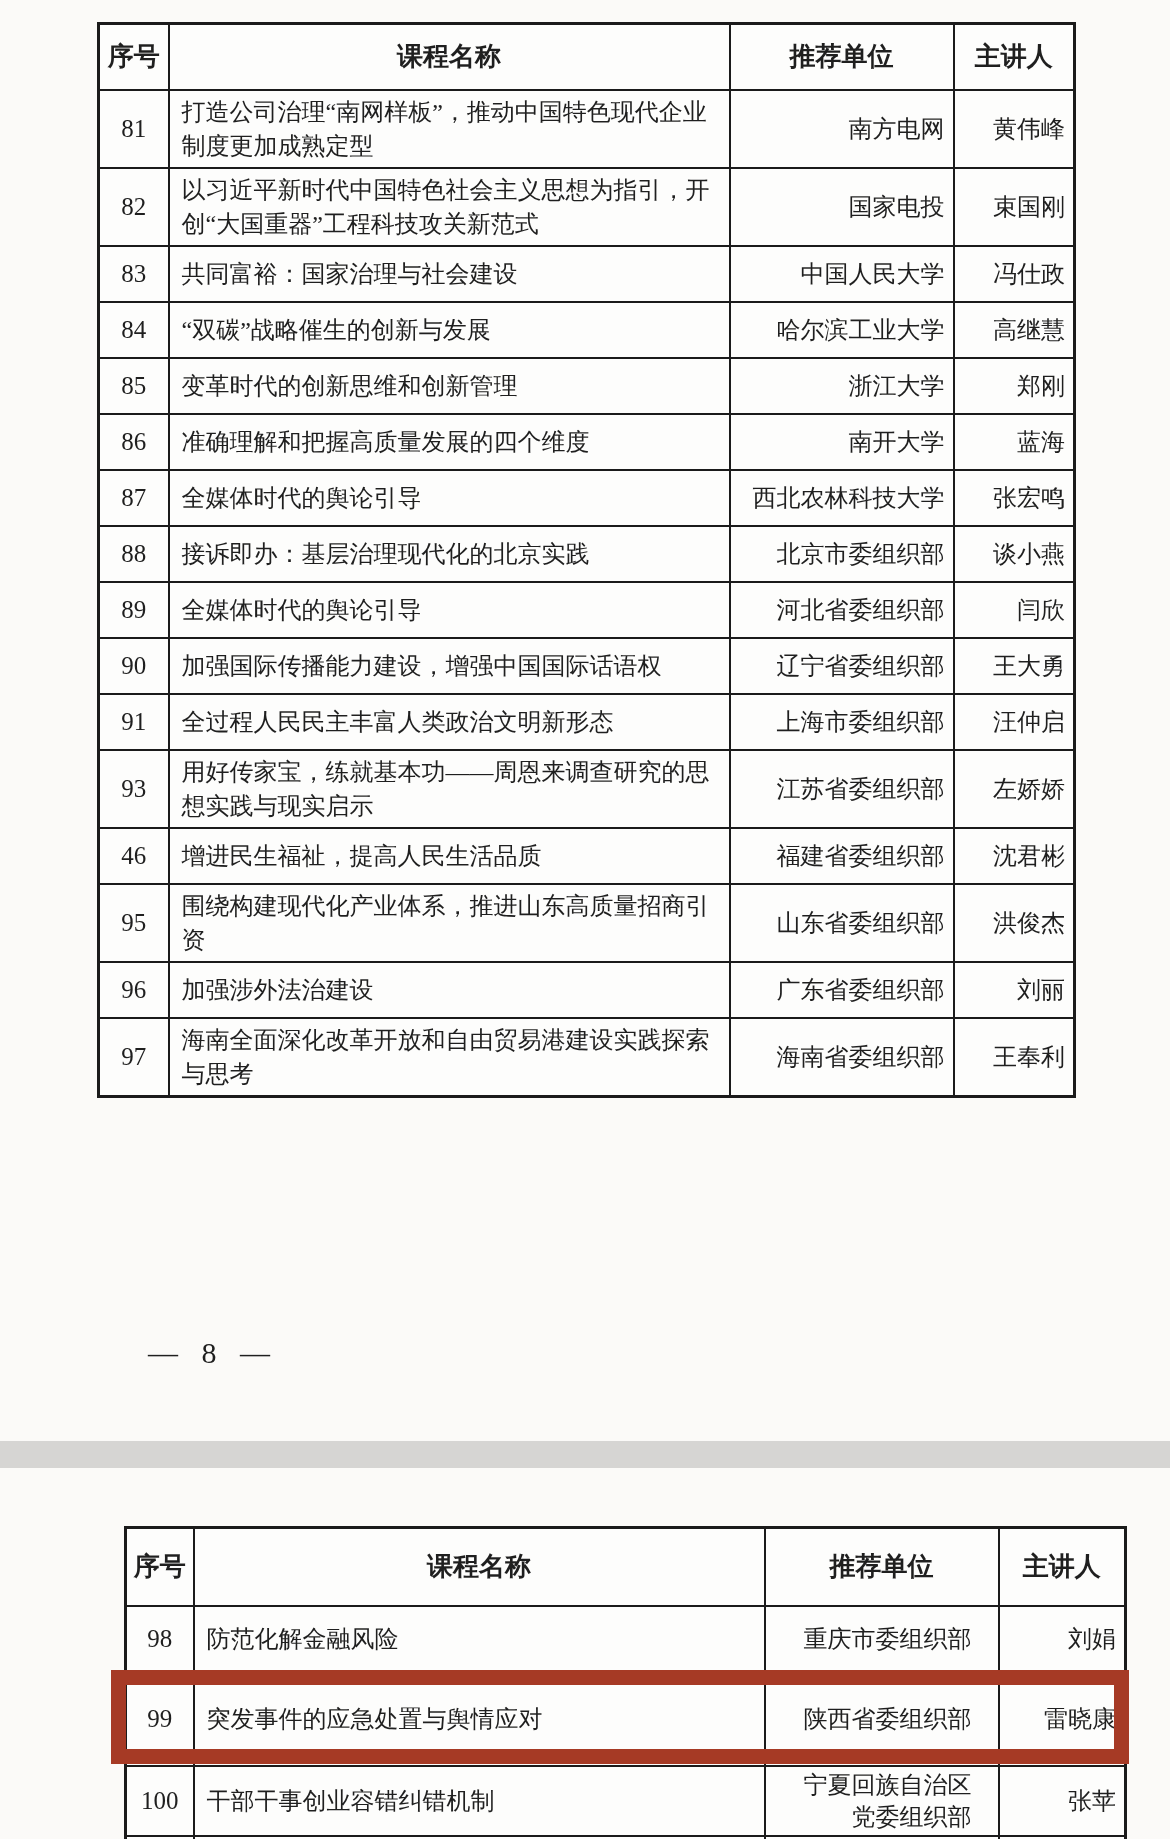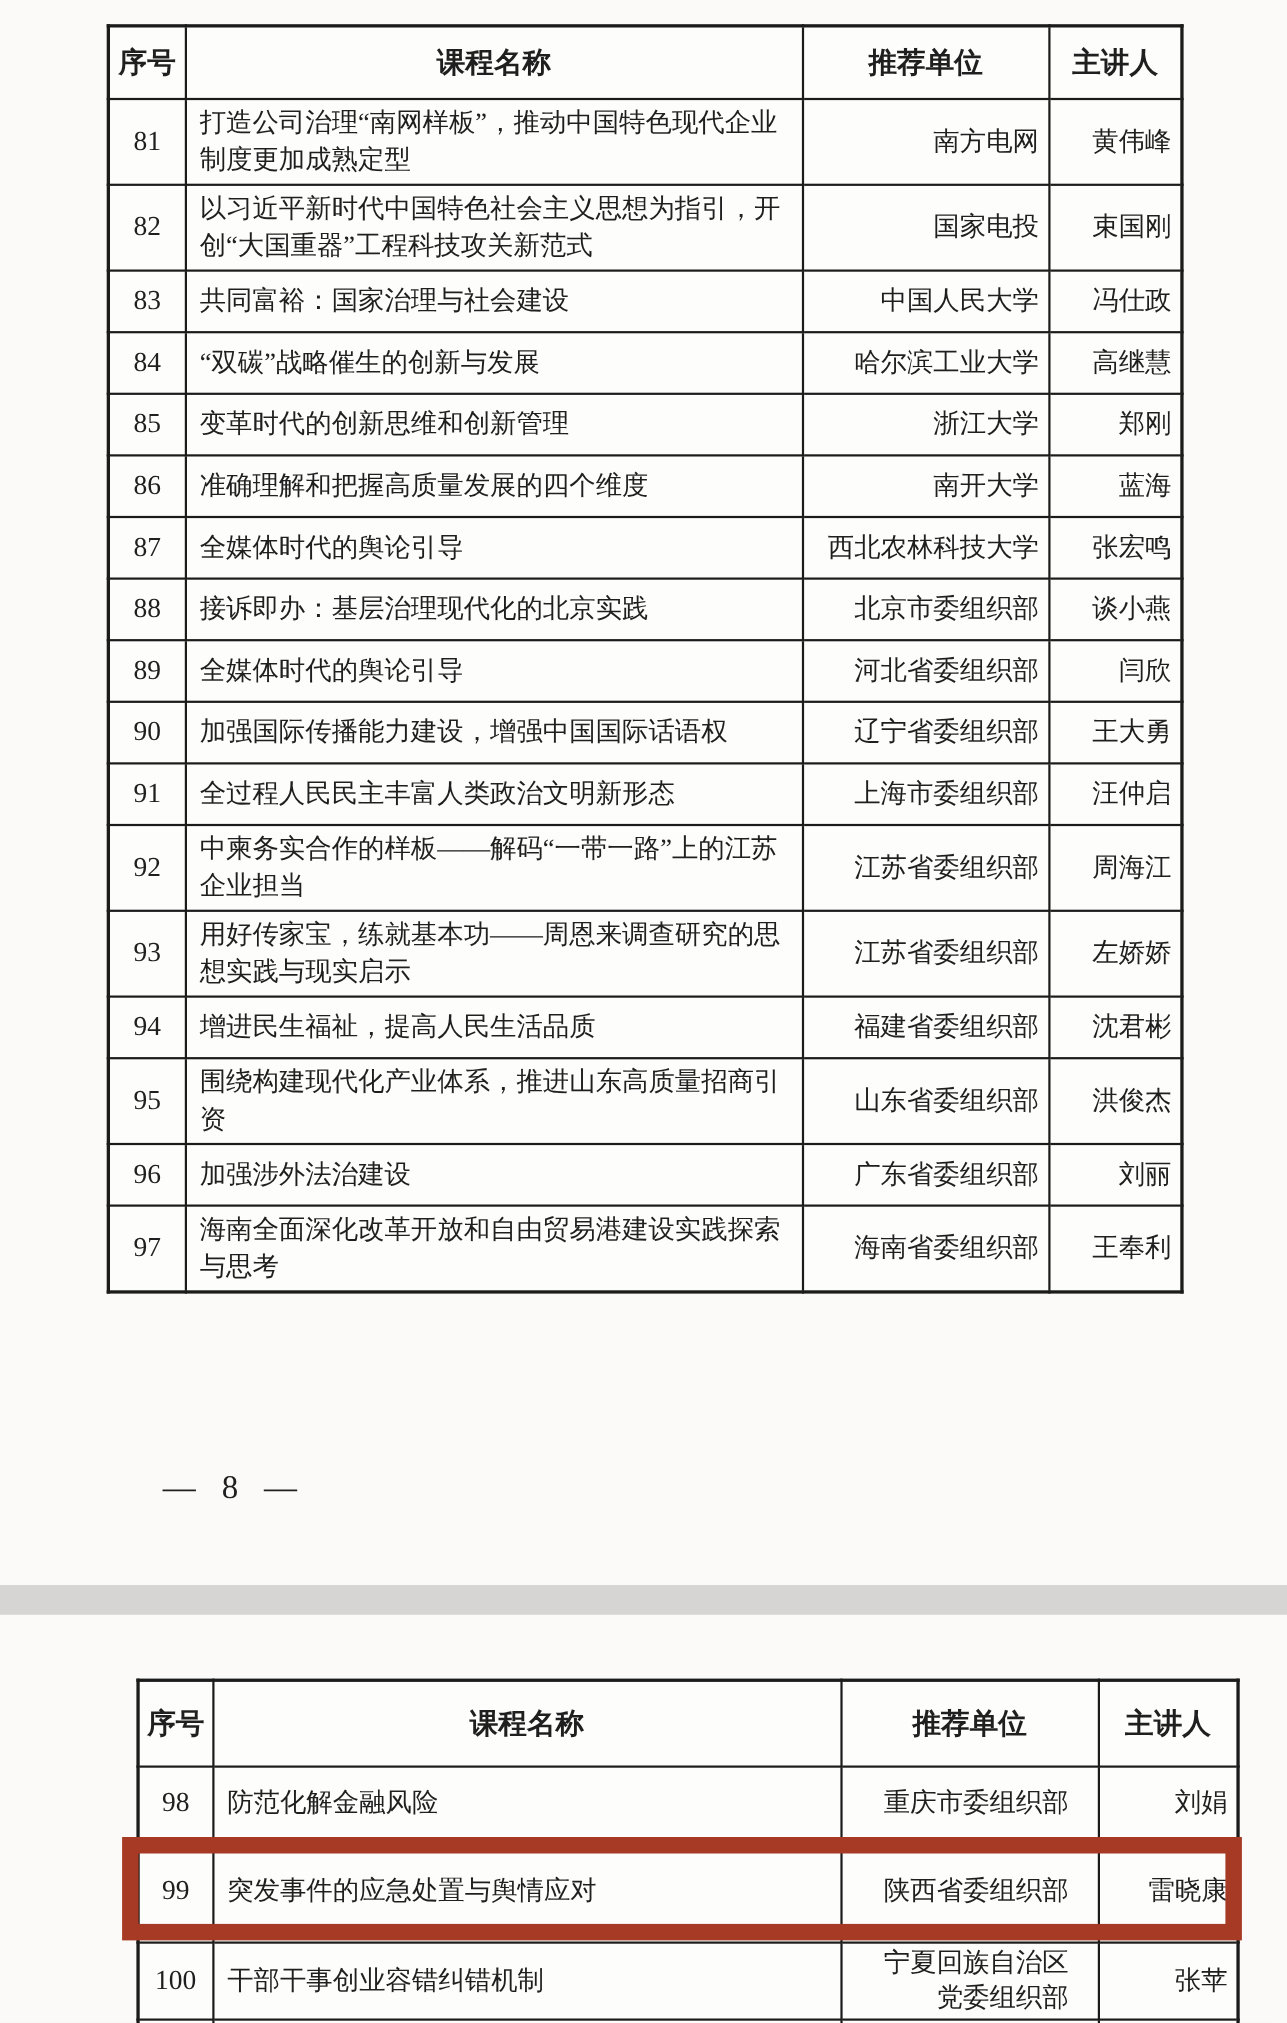--- a/index.html
+++ b/index.html
@@ -131,33 +131,27 @@
           <td class="c-org">辽宁省委组织部</td>
           <td class="c-speaker">王大勇</td>
         </tr>
         <tr>
           <td class="c-no">91</td>
           <td class="c-course">全过程人民民主丰富人类政治文明新形态</td>
           <td class="c-org">上海市委组织部</td>
           <td class="c-speaker">汪仲启</td>
         </tr>
         <tr>
-          <td class="c-no">92</td>
-          <td class="c-course">中柬务实合作的样板——解码“一带一路”上的江苏企业担当</td>
-          <td class="c-org">江苏省委组织部</td>
-          <td class="c-speaker">周海江</td>
-        </tr>
-        <tr>
           <td class="c-no">93</td>
           <td class="c-course">用好传家宝，练就基本功——周恩来调查研究的思想实践与现实启示</td>
           <td class="c-org">江苏省委组织部</td>
           <td class="c-speaker">左娇娇</td>
         </tr>
         <tr>
-          <td class="c-no">94</td>
+          <td class="c-no">46</td>
           <td class="c-course">增进民生福祉，提高人民生活品质</td>
           <td class="c-org">福建省委组织部</td>
           <td class="c-speaker">沈君彬</td>
         </tr>
         <tr>
           <td class="c-no">95</td>
           <td class="c-course">围绕构建现代化产业体系，推进山东高质量招商引资</td>
           <td class="c-org">山东省委组织部</td>
           <td class="c-speaker">洪俊杰</td>
         </tr>

